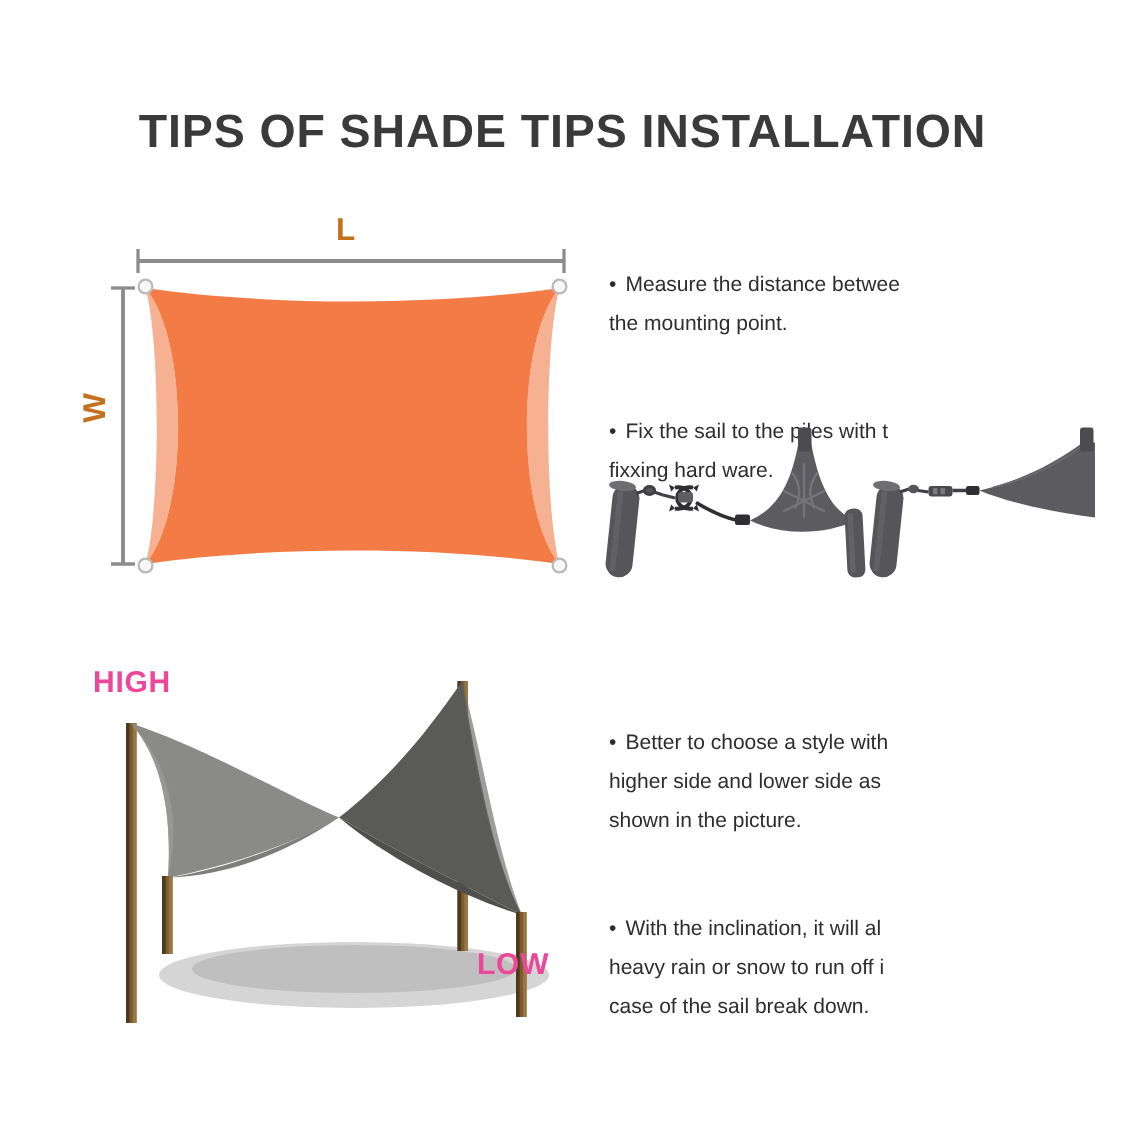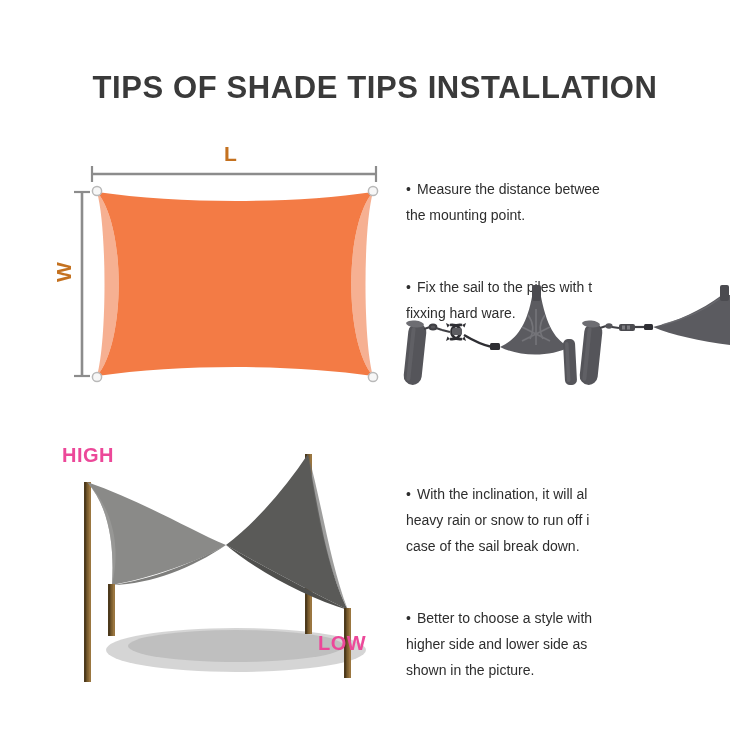--- a/index.html
+++ b/index.html
@@ -285,24 +285,24 @@
       <g>
         <rect x="304" y="176" width="7" height="70" fill="#7a5c2e"></rect>
         <rect x="304" y="176" width="2.4" height="70" fill="#4d3a1c"></rect>
         <rect x="308.6" y="176" width="2.4" height="70" fill="#9a7640"></rect>
       </g>
     </svg>
   </div>
 
   <div class="panel tips" id="tips-bot-panel">
     <p>
+      <span class="bullet-dot">•</span><span>Better to choose a style with
+higher side and lower side as
+shown in the picture.</span>
+    </p>
+    <p>
       <span class="bullet-dot">•</span><span>With the inclination, it will al
 heavy rain or snow to run off i
 case of the sail break down.</span>
     </p>
-    <p>
-      <span class="bullet-dot">•</span><span>Better to choose a style with
-higher side and lower side as
-shown in the picture.</span>
-    </p>
   </div>
 
 </div>
 
 </body></html>

